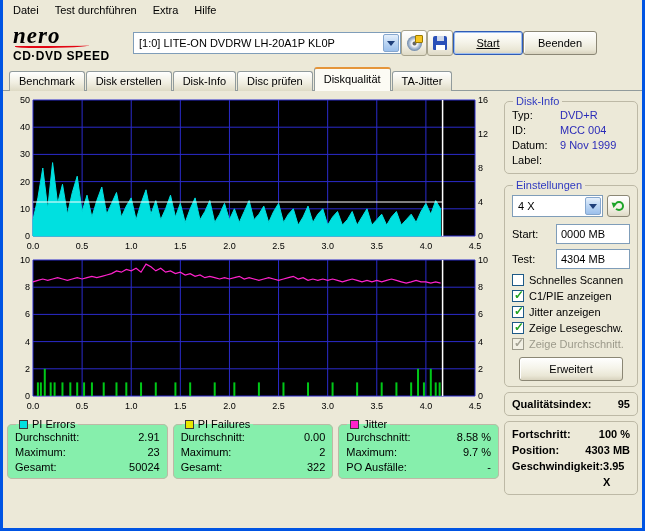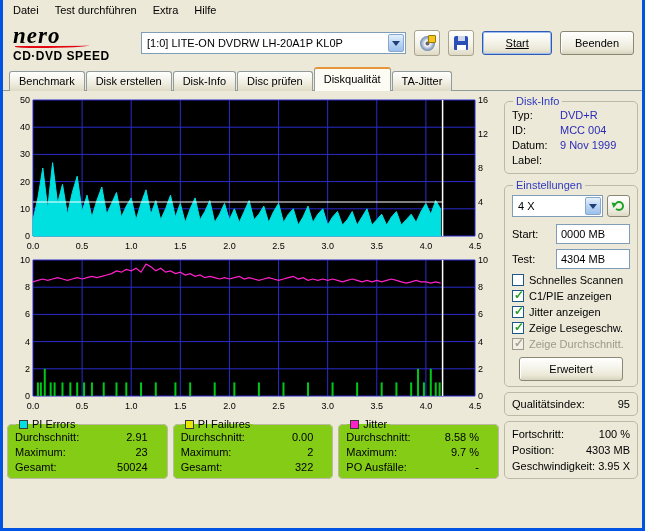--- a/index.html
+++ b/index.html
@@ -33,21 +33,21 @@
   .btn-blue { background: linear-gradient(180deg, #8CB4F4 0%, #2E66DA 45%, #1D4FC2 100%); }
   .btn-close { background: linear-gradient(180deg, #F5A284 0%, #E25D3C 45%, #C23C16 100%); color: #fff; font-weight: bold; font-size: 13px; line-height: 13px; }
   .glyph-min { width: 8px; height: 3px; background: #fff; margin-top: 9px; }
   .glyph-max { width: 9px; height: 8px; border: 1px solid #fff; border-top: 3px solid #fff; }
 
   
   .menubar { height: 20px; flex: none; display: flex; align-items: center; padding-left: 2px; background: #ECE9D8; }
   .menu-item { padding: 3px 8px; cursor: default; }
 
   
-  .toolbar { height: 46px; flex: none; display: flex; align-items: center; padding: 2px 8px 2px 8px; gap: 8px; }
+  .toolbar { height: 46px; flex: none; display: flex; align-items: center; padding: 2px 8px 2px 8px; }
   .logo { width: 122px; flex: none; line-height: 1; padding-left: 2px; }
   .logo-brand { font-family: "Liberation Serif", serif; font-style: italic; font-weight: bold; font-size: 23px; letter-spacing: 1px; }
   .logo-swoosh { height: 4px; width: 74px; border-bottom: 2px solid #E30613; border-radius: 0 0 90% 40%; margin: -3px 0 2px 2px; }
   .logo-product { font-weight: bold; font-size: 12px; letter-spacing: 0.5px; white-space: nowrap; }
 
   .combo { height: 22px; background: #fff; border: 1px solid #7F9DB9; position: relative; display: flex; align-items: center; padding-right: 18px; cursor: default; }
   .combo-drive { width: 268px; }
   .combo-text { padding: 0 5px; white-space: nowrap; overflow: hidden; }
   .combo-btn {
     position: absolute; right: 1px; top: 1px; bottom: 1px; width: 16px;
@@ -94,21 +94,21 @@
     border-top: 2px solid #E5953A; z-index: 3; position: relative;
   }
 
   
   .content { flex: 1; display: flex; padding: 4px 4px 4px 4px; gap: 5px; overflow: hidden; }
   .charts-col { width: 492px; flex: none; display: flex; flex-direction: column; }
   svg.chart { display: block; margin-bottom: 2px; }
   text.tick { font-family: "Liberation Sans", sans-serif; font-size: 9px; fill: #000; }
 
   .stats-row { display: flex; gap: 5px; margin-top: 3px; }
-  fieldset.stat { flex: 1; border: 1px solid #BDB9A6; border-radius: 5px; padding: 0 19px 3px 7px; background: #84cc16; }
+  fieldset.stat { flex: 1; border: 1px solid #BDB9A6; border-radius: 5px; padding: 0 7px 3px 7px; background: #86efac; }
   fieldset legend { padding: 0 3px; margin-left: 1px; font-size: 11px; }
   .legend-square { display: inline-block; width: 9px; height: 9px; border: 1px solid #3a3a3a; margin-right: 4px; vertical-align: -1px; }
   .stat-row { display: flex; justify-content: space-between; line-height: 15px; }
 
   
   .side { flex: 1; display: flex; flex-direction: column; gap: 5px; min-width: 0; }
   fieldset.group { border: 1px solid #BDB9A6; border-radius: 5px; padding: 1px 7px 5px 7px; background: #ECE9D8; }
   legend.blue { color: #2F39C0; }
   .kv { display: flex; line-height: 15px; }
   .kv-label { width: 48px; flex: none; }
@@ -131,21 +131,21 @@
   .cb { width: 12px; height: 12px; background: #fff; border: 1px solid #1D5987; position: relative; flex: none; }
   .cb.checked::after { content: "\2713"; position: absolute; left: 1px; top: -3px; color: #21A121; font-size: 12px; font-weight: bold; }
   .cb.disabled { border-color: #9C9A8B; background: #F2F0E4; }
   .cb.disabled::after { color: #A4A294; }
   .cbrow.disabled .cb-label { color: #9C9A8B; }
   .cb-label { white-space: nowrap; overflow: hidden; }
 
   .adv-row { text-align: center; margin-top: 7px; }
   .adv-row .xp-btn { width: 104px; }
 
-  .plain-group { border: 1px solid #BDB9A6; border-radius: 5px; padding: 4px 7px; background: #ECE9D8; }
+  .plain-group { border: 1px solid #BDB9A6; border-radius: 5px; padding: 4px 7px; background: #ECE9D8; font-weight: bold; }
   .quality-box { display: flex; justify-content: space-between; align-items: center; height: 24px; flex: none; }
   .pg-row { display: flex; justify-content: space-between; line-height: 16px; }
 </style>
 </head>
 <body>
 
 <div class="window">
 
 
   <div class="menubar">

